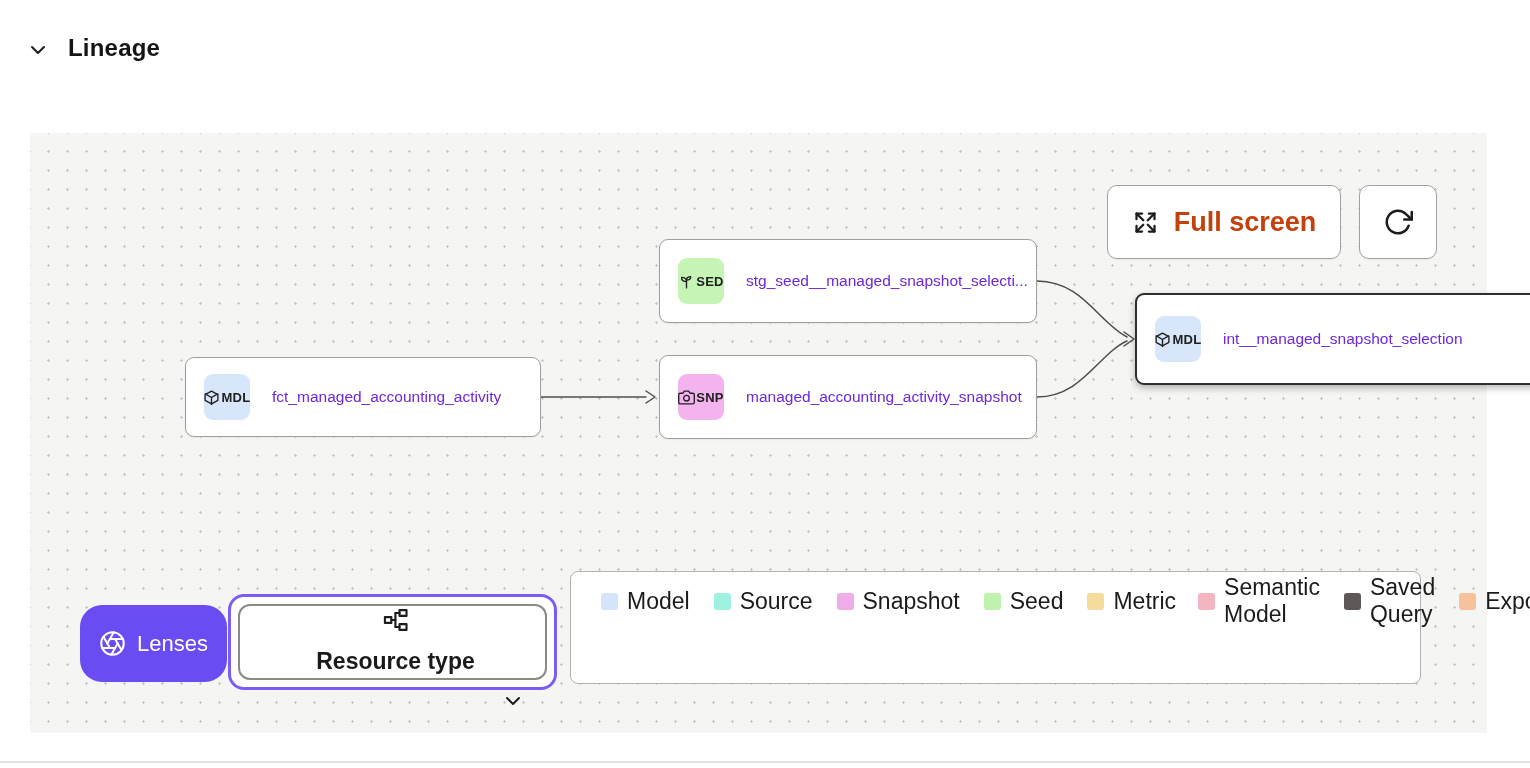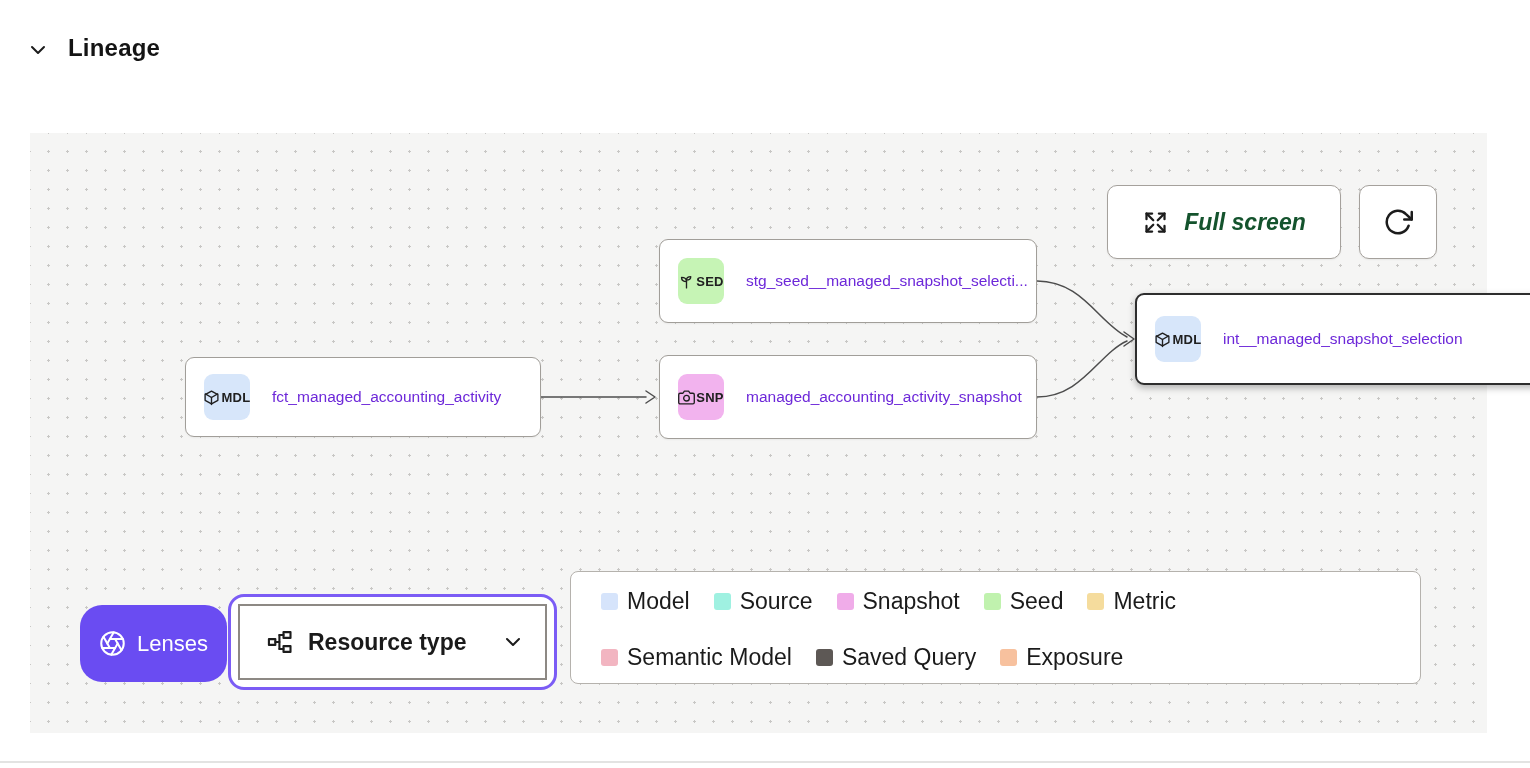--- a/index.html
+++ b/index.html
@@ -18,21 +18,21 @@
     background-size: 19px 19px; background-position: 9px 9px; }
 
   
   .edges { left: 0; top: 0; width: 1530px; height: 768px; pointer-events: none; }
 
   
   .toolbar-btn { background: #ffffff; border: 1.5px solid #a5a19c; border-radius: 10px;
     display: flex; align-items: center; justify-content: center; cursor: pointer;
     box-shadow: 0 1px 2px rgba(0,0,0,.06); color: #1c1c1c; }
   .fullscreen-btn { left: 1107px; top: 185px; width: 234px; height: 74px; gap: 15px; }
-  .fullscreen-btn .label { font-size: 23px; font-weight: 600; color: #14532d; font-style: italic; }
+  .fullscreen-btn .label { font-size: 27px; font-weight: 600; color: #c2410c; }
   .refresh-btn { left: 1359px; top: 185px; width: 78px; height: 74px; }
 
   
   .node { background: #ffffff; border: 1.3px solid #a19e99; border-radius: 9px;
     display: flex; align-items: center; padding-left: 18px; gap: 22px; cursor: pointer;
     box-shadow: 0 1px 2px rgba(0,0,0,.05); }
   .node-fct { left: 185px; top: 357px; width: 356px; height: 80px; }
   .node-sed { left: 659px; top: 239px; width: 378px; height: 84px; }
   .node-snp { left: 659px; top: 355px; width: 378px; height: 84px; }
   .node-int { left: 1135px; top: 293px; width: 420px; height: 92px;
@@ -45,29 +45,29 @@
   
   .lenses-btn { left: 80px; top: 605px; width: 147px; height: 77px; border-radius: 22px;
     display: flex; align-items: center; justify-content: center; gap: 11px; cursor: pointer;
     color: #ffffff; border: none; }
   .lenses-btn .label { font-size: 22px; font-weight: 500; }
 
   
   .resource-ring { left: 228px; top: 594px; width: 329px; height: 96px; background: #ffffff;
     border: 3px solid #7b5cf5; border-radius: 16px; }
   .resource-btn { left: 238px; top: 604px; width: 309px; height: 76px; background: #ffffff;
-    border: 2px solid #8d8984; border-radius: 0; display: flex; align-items: center;
-    padding: 0 20px 0 26px; gap: 14px; cursor: pointer; color: #1c1c1c; }
+    border: 2px solid #8d8984; border-radius: 12px; display: flex; align-items: center;
+    padding: 0 20px 0 26px; gap: 14px; cursor: pointer; color: #1c1c1c; flex-direction: column; }
   .resource-btn .label { font-size: 23px; font-weight: 600; color: #1a1a1a; }
   .resource-btn .chev { margin-left: auto; display: flex; }
 
   
   .legend-box { left: 570px; top: 571px; width: 851px; height: 113px; background: #ffffff;
     border: 1.5px solid #b5b2ad; border-radius: 8px; padding: 12px 0 0 30px;
-    display: flex; flex-direction: column; gap: 22px; }
+    display: flex; flex-direction: row; gap: 22px; }
   .legend-row { display: flex; align-items: center; gap: 24px; height: 34px; }
   .legend-item { display: flex; align-items: center; gap: 9px; }
   .legend-swatch { width: 17px; height: 17px; border-radius: 3px; flex: 0 0 auto; }
   .legend-label { font-size: 23px; color: #1b1b1b; }
 
   .bottom-divider { left: 0; top: 761px; width: 1530px; height: 2px; background: #e3e3e2; }
 
   svg.icon { display: block; }
 </style>
 </head>

